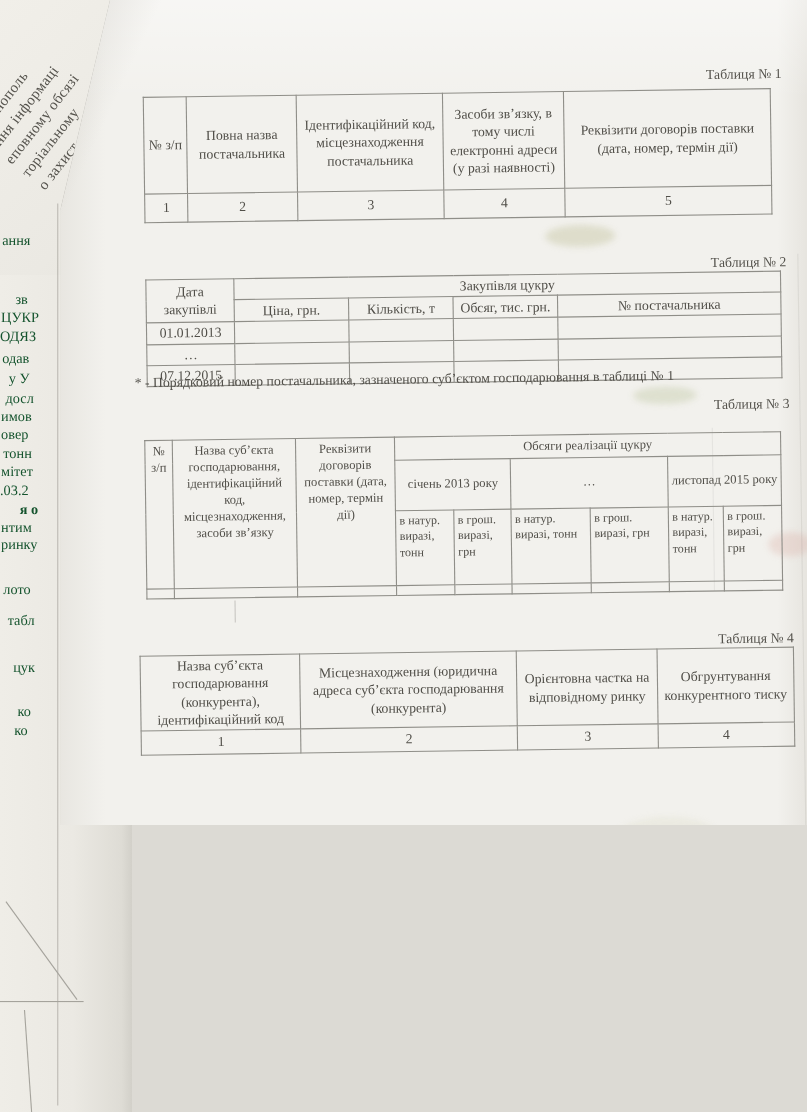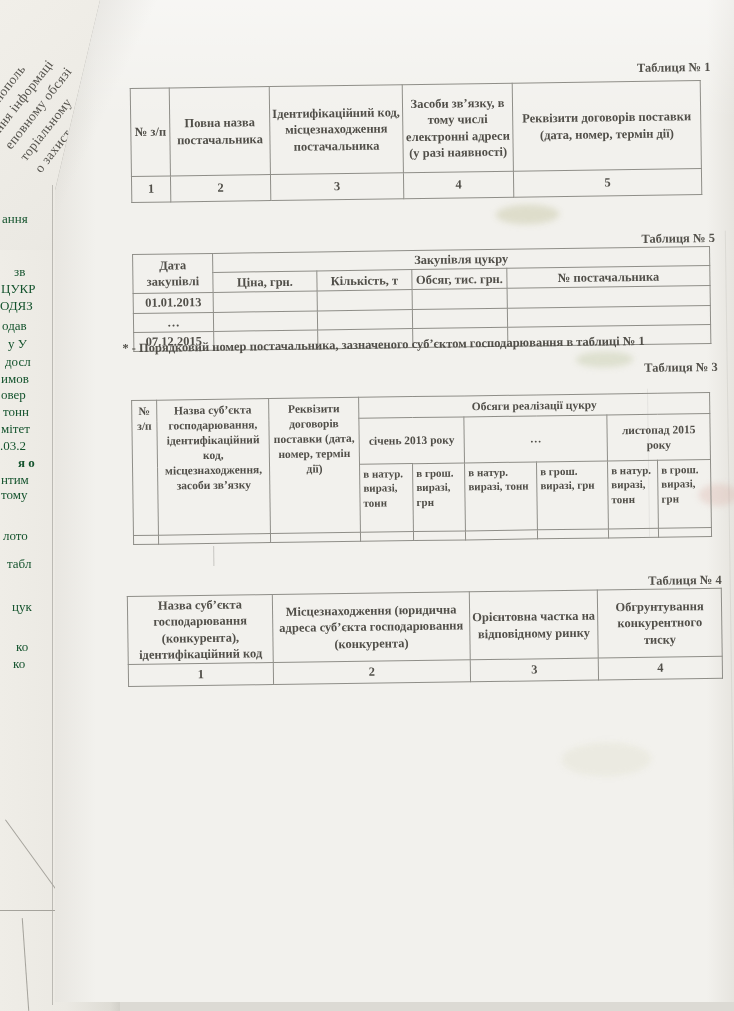--- a/index.html
+++ b/index.html
@@ -27,29 +27,28 @@
   .fold-text span{display:block;}
   .frag{
     position:absolute; font-size:13px; color:#14532d; white-space:nowrap;
   }
   .frag.b{font-weight:bold;}
   
   .vline{position:absolute; background:rgba(90,88,82,.55);}
   .edgeline{position:absolute; background:#a5a39c;}
   
   .page{
-    position:absolute; left:55px; top:0; width:679px; height:1002px;
+    position:absolute; left:55px; top:0; width:679px; height:750px;
     background:
       linear-gradient(115deg, rgba(203,200,193,.55) 0%, rgba(203,200,193,0) 9%),
       linear-gradient(to bottom, rgba(255,255,255,.4) 0%, rgba(255,255,255,0) 12%),
       linear-gradient(to right, rgba(220,217,210,.45) 0%, rgba(220,217,210,0) 6%, rgba(220,217,210,0) 96%, rgba(219,216,209,.5) 100%),
       #f2f1ed;
     clip-path:polygon(45px 0, 100% 0, 100% 100%, 0 100%, 0 190px);
     filter:drop-shadow(-3px 3px 4px rgba(60,58,54,.35));
-    font-weight:bold;
   }
   .fold-edge{
     position:absolute; left:45px; top:0; width:196px; height:3px;
     background:linear-gradient(to bottom,rgba(120,117,110,.55),rgba(255,255,255,.8));
     transform:rotate(103.3deg); transform-origin:0 0;
   }
   .content{
     position:absolute; left:-55px; top:0; width:734px; height:1011px;
     transform:rotate(-0.8deg); transform-origin:420px 320px;
   }
@@ -97,21 +96,21 @@
   <span class="frag" style="left:2px;top:318px">одав</span>
   <span class="frag" style="left:8px;top:336px">у У</span>
   <span class="frag" style="left:5px;top:354px">досл</span>
   <span class="frag" style="left:1px;top:371px">имов</span>
   <span class="frag" style="left:1px;top:387px">овер</span>
   <span class="frag" style="left:3px;top:404px">тонн</span>
   <span class="frag" style="left:1px;top:421px">мітет</span>
   <span class="frag" style="left:0px;top:438px">.03.2</span>
   <span class="frag b" style="left:18px;top:455px">я о</span>
   <span class="frag" style="left:1px;top:472px">нтим</span>
-  <span class="frag" style="left:1px;top:487px">тому</span>
+  <span class="frag" style="left:1px;top:487px">ринку</span>
   <span class="frag" style="left:3px;top:528px">лото</span>
   <span class="frag" style="left:7px;top:556px">табл</span>
   <span class="frag" style="left:12px;top:599px">цук</span>
   <span class="frag" style="left:16px;top:639px">ко</span>
   <span class="frag" style="left:13px;top:656px">ко</span>
 
   <div class="vline" style="left:52px;top:185px;width:1px;height:820px;opacity:.6"></div>
   <div class="edgeline" style="left:5px;top:820px;width:1px;height:110px;transform:rotate(-36deg);transform-origin:0 0"></div>
   <div class="edgeline" style="left:0px;top:910px;width:76px;height:1px"></div>
   <div class="edgeline" style="left:25px;top:918px;width:1px;height:93px;transform:rotate(-4deg)"></div>
@@ -148,21 +147,21 @@
         <tr style="height:26px">
           <td>1</td>
           <td>2</td>
           <td>3</td>
           <td>4</td>
           <td>5</td>
         </tr>
       </tbody>
         </table>
 
-      <div class="tb-title" style="top:235px;right:18px">Таблиця № 5</div>
+      <div class="tb-title" style="top:235px;right:18px">Таблиця № 2</div>
       <table class="tb" style="left:133px;top:250px;width:577px">
         <colgroup>
             <col style="width:80px">
             <col style="width:104px">
             <col style="width:95px">
             <col style="width:95px">
             <col style="width:203px">
           </colgroup>
         <tbody>
             <tr style="height:17px">

